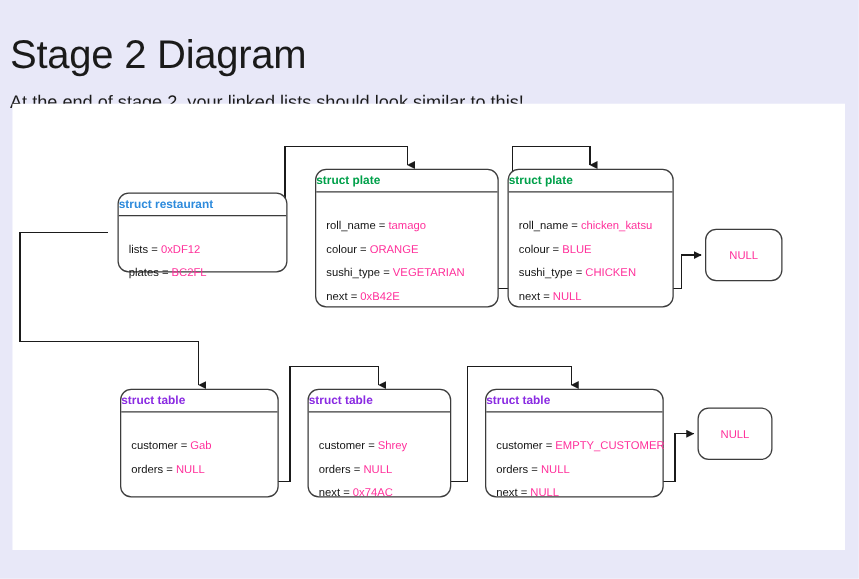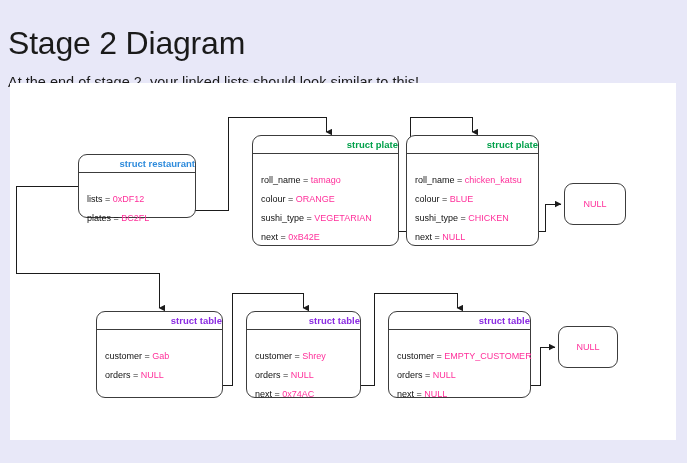--- a/index.html
+++ b/index.html
@@ -50,21 +50,21 @@
     position: absolute;
     box-sizing: border-box;
     background: #ffffff;
     border: 1px solid #3c3c3c;
     border-radius: 9px;
     z-index: 3;
   }
   .node-title {
     height: 17px;
     line-height: 17px;
-    text-align: right;
+    text-align: left;
     font-size: 9.5px;
     font-weight: bold;
     border-bottom: 1px solid #3c3c3c;
     white-space: nowrap;
   }
   .t-blue   { color: #2e8bdc; }
   .t-green  { color: #00a04a; }
   .t-purple { color: #8a2be2; }
   .rows {
     padding: 3px 0 2px 0;
@@ -86,21 +86,21 @@
     border-radius: 9px;
     z-index: 3;
     display: flex;
     align-items: center;
     justify-content: center;
   }
   .nullbox .val {
     font-size: 9px;
   }
   
-  #node-restaurant { left: 68px;  top: 71px;  width: 118px; height: 64px; }
+  #node-restaurant { left: 84px;  top: 71px;  width: 136px; height: 64px; }
   #node-plate-1    { left: 242px; top: 52px;  width: 147px; height: 111px; }
   #node-plate-2    { left: 396px; top: 52px;  width: 133px; height: 111px; }
   #node-plate-null { left: 554px; top: 100px; width: 62px;  height: 42px; }
   #node-table-1    { left: 86px;  top: 228px; width: 127px; height: 87px; }
   #node-table-2    { left: 236px; top: 228px; width: 115px; height: 87px; }
   #node-table-3    { left: 378px; top: 228px; width: 143px; height: 87px; }
   #node-table-null { left: 548px; top: 243px; width: 60px;  height: 42px; }
 </style>
 </head>
 <body>

